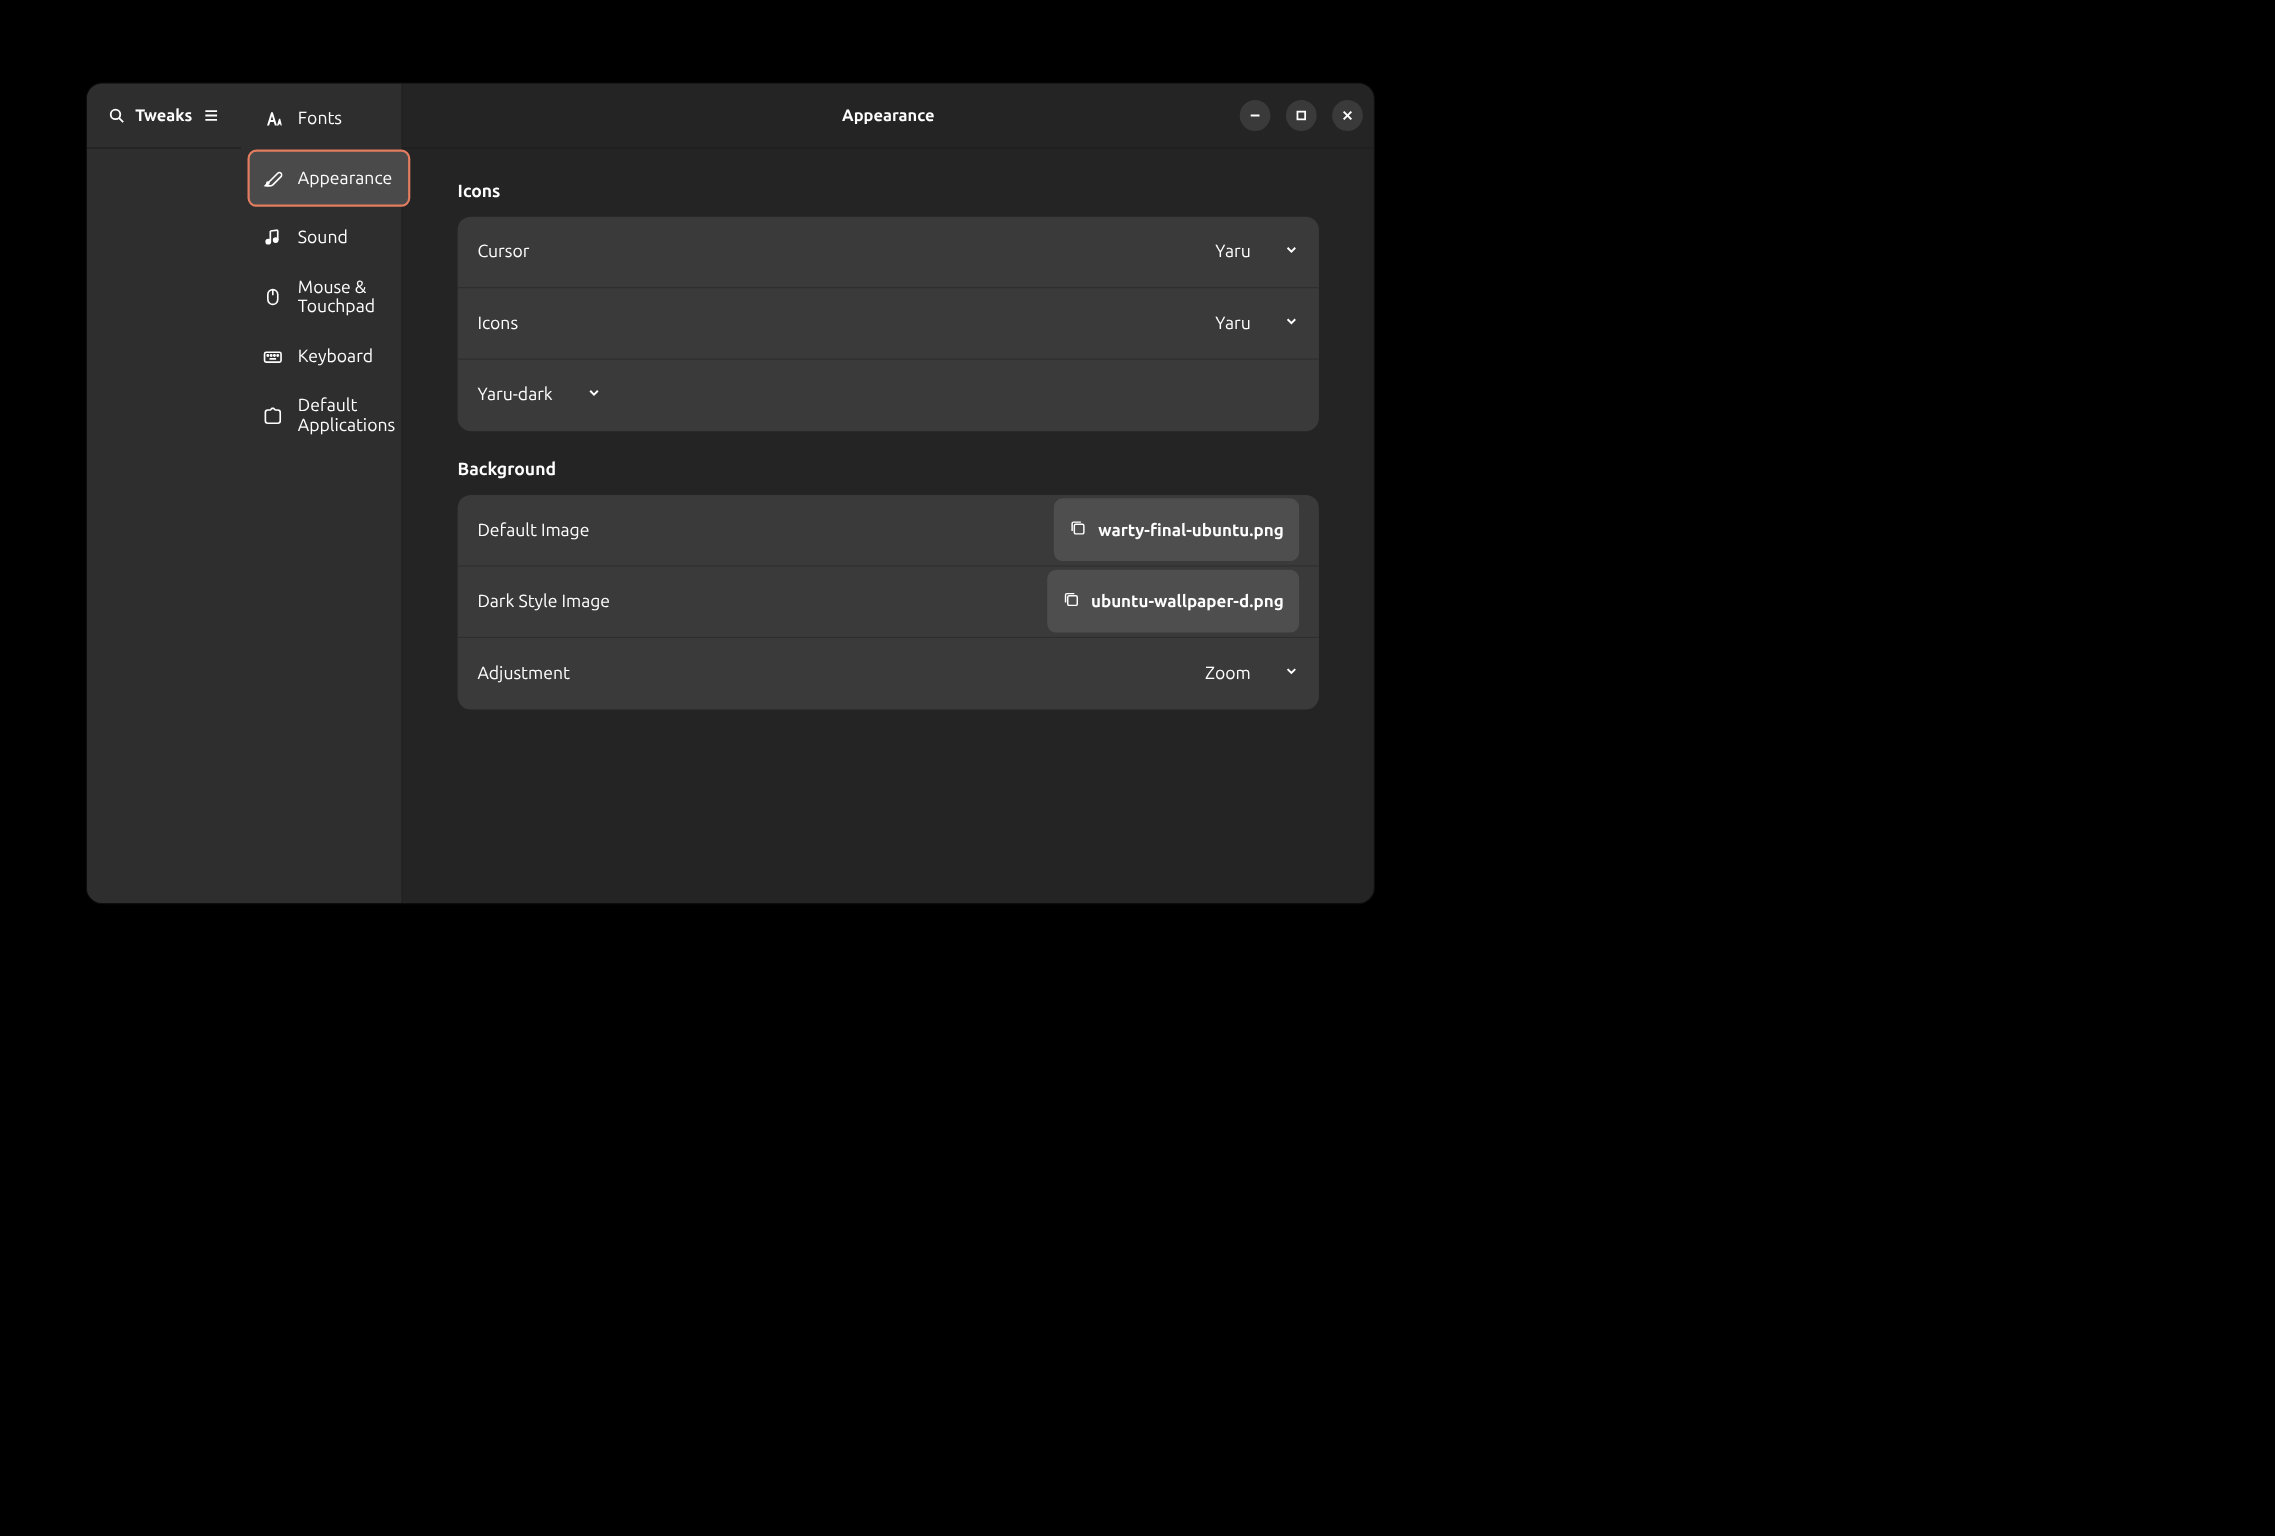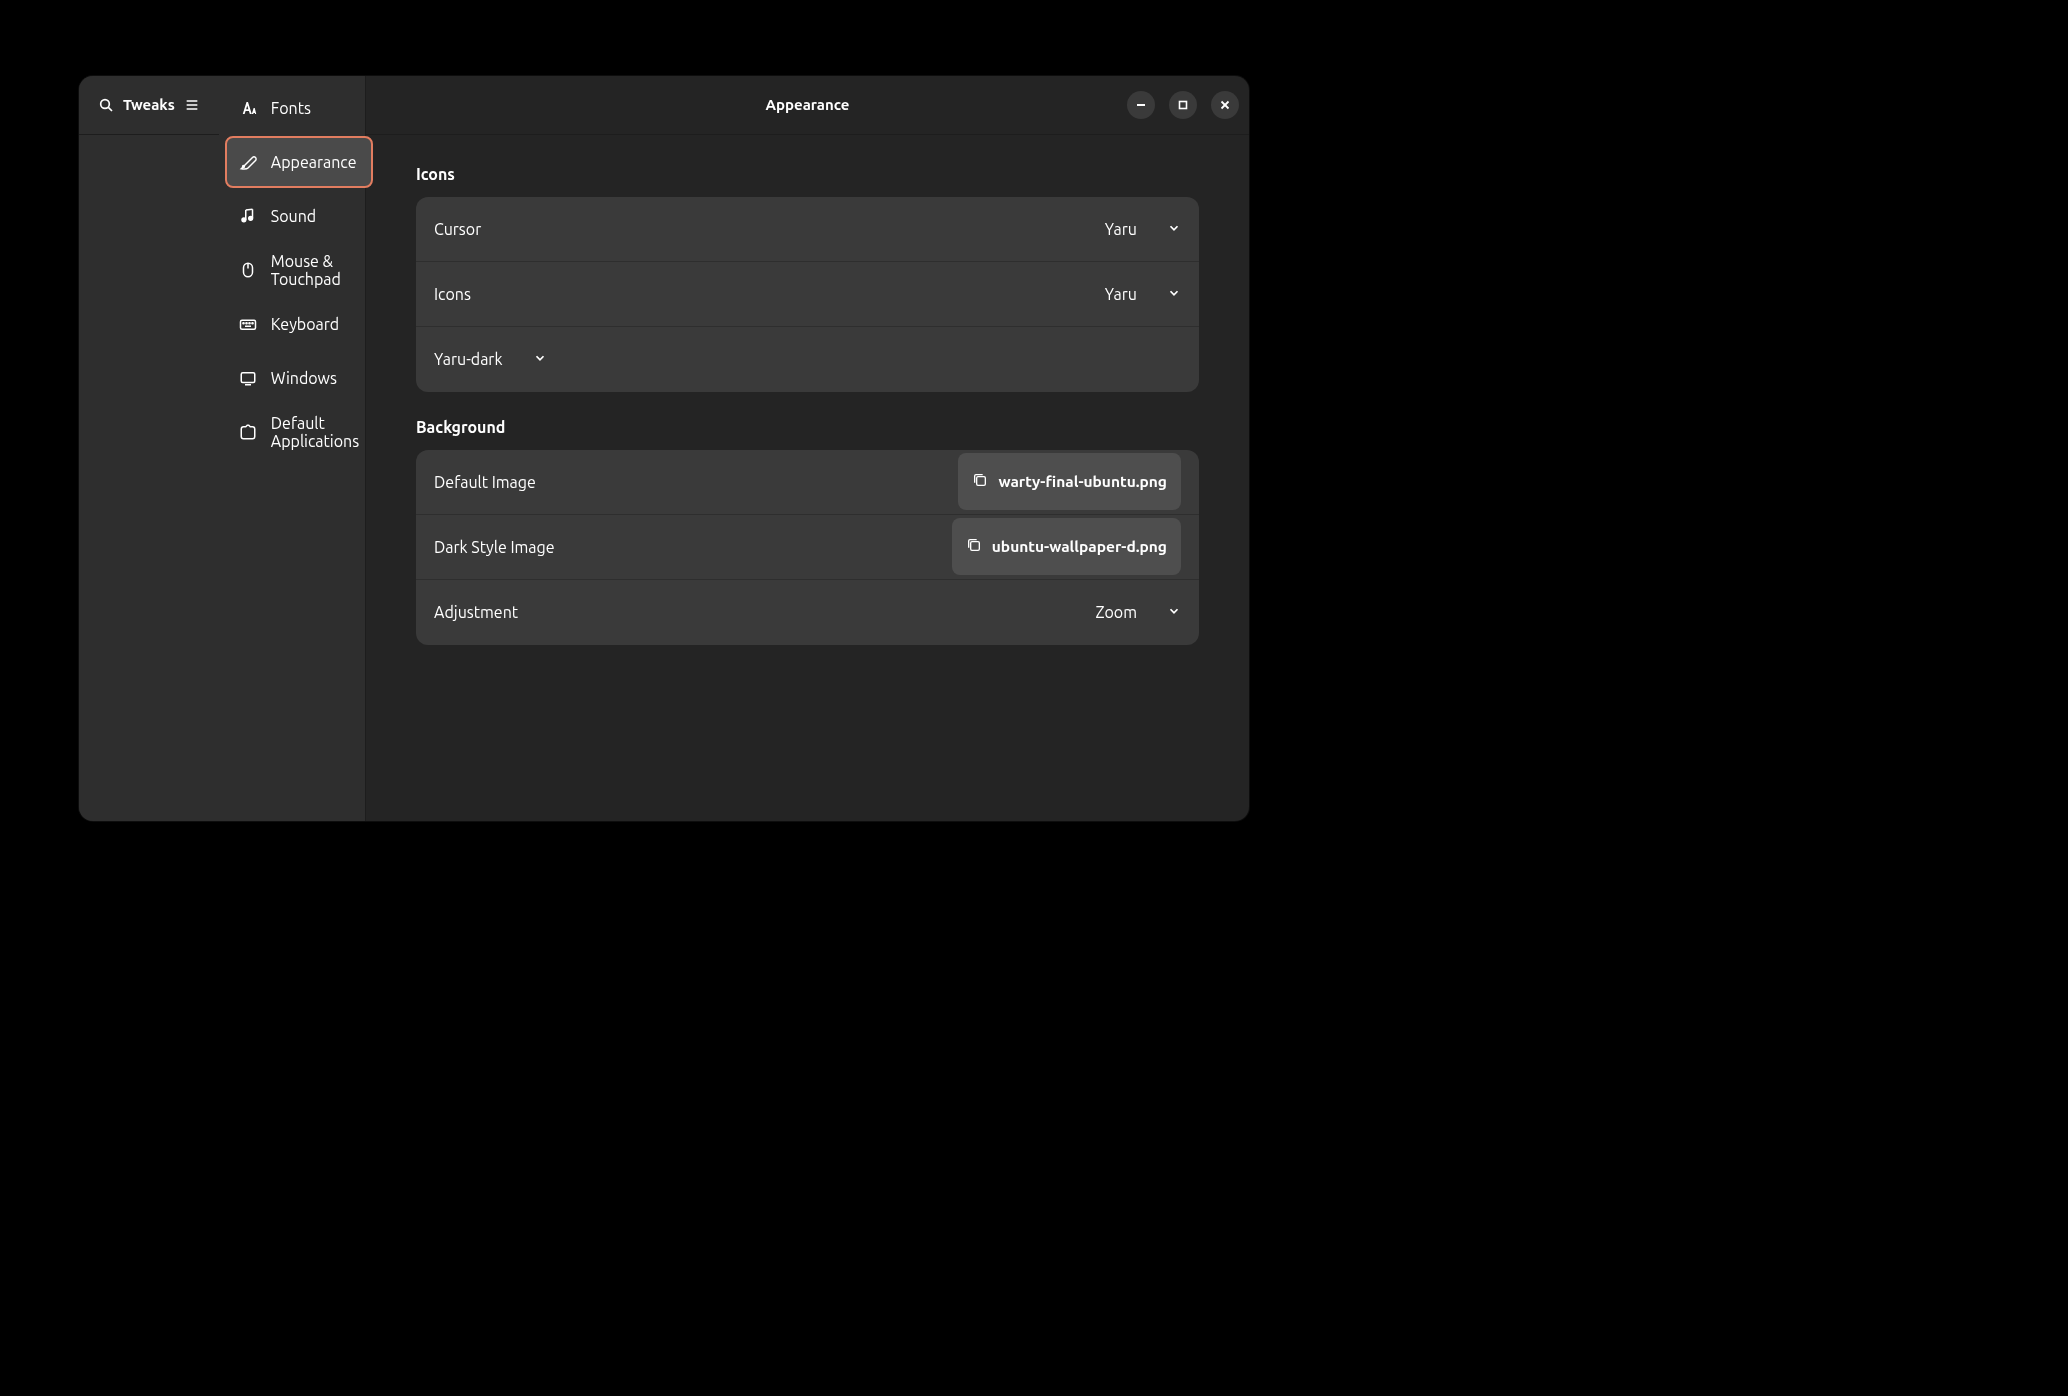--- a/index.html
+++ b/index.html
@@ -259,29 +259,20 @@
               <circle cx="6" cy="11" r="0.8" fill="currentColor"></circle>
               <circle cx="10" cy="11" r="0.8" fill="currentColor"></circle>
               <circle cx="14" cy="11" r="0.8" fill="currentColor"></circle>
               <circle cx="18" cy="11" r="0.8" fill="currentColor"></circle>
               <line x1="8" y1="15" x2="16" y2="15"></line>
             </svg>
         </span>
         <span>Keyboard</span>
       </div>
 
-      <div class="nav-item">
-        <span class="nav-icon">
-          <svg width="18" height="18" viewBox="0 0 24 24" fill="none" stroke="currentColor" stroke-width="2">
-              <rect x="3" y="5" width="18" height="13" rx="2"></rect>
-              <line x1="8" y1="21" x2="16" y2="21"></line>
-            </svg>
-        </span>
-        <span>Windows</span>
-      </div>
 
       <div class="nav-item">
         <span class="nav-icon">
           <svg width="18" height="18" viewBox="0 0 24 24" fill="none" stroke="currentColor" stroke-width="2">
               <path d="M3 8 C3 6 4 5 6 5 L9 5 L11 3 L13 3 L15 5 L18 5 C20 5 21 6 21 8 L21 18 C21 20 20 21 18 21 L6 21 C4 21 3 20 3 18 Z"></path>
             </svg>
         </span>
         <span>Default Applications</span>
       </div>
 

